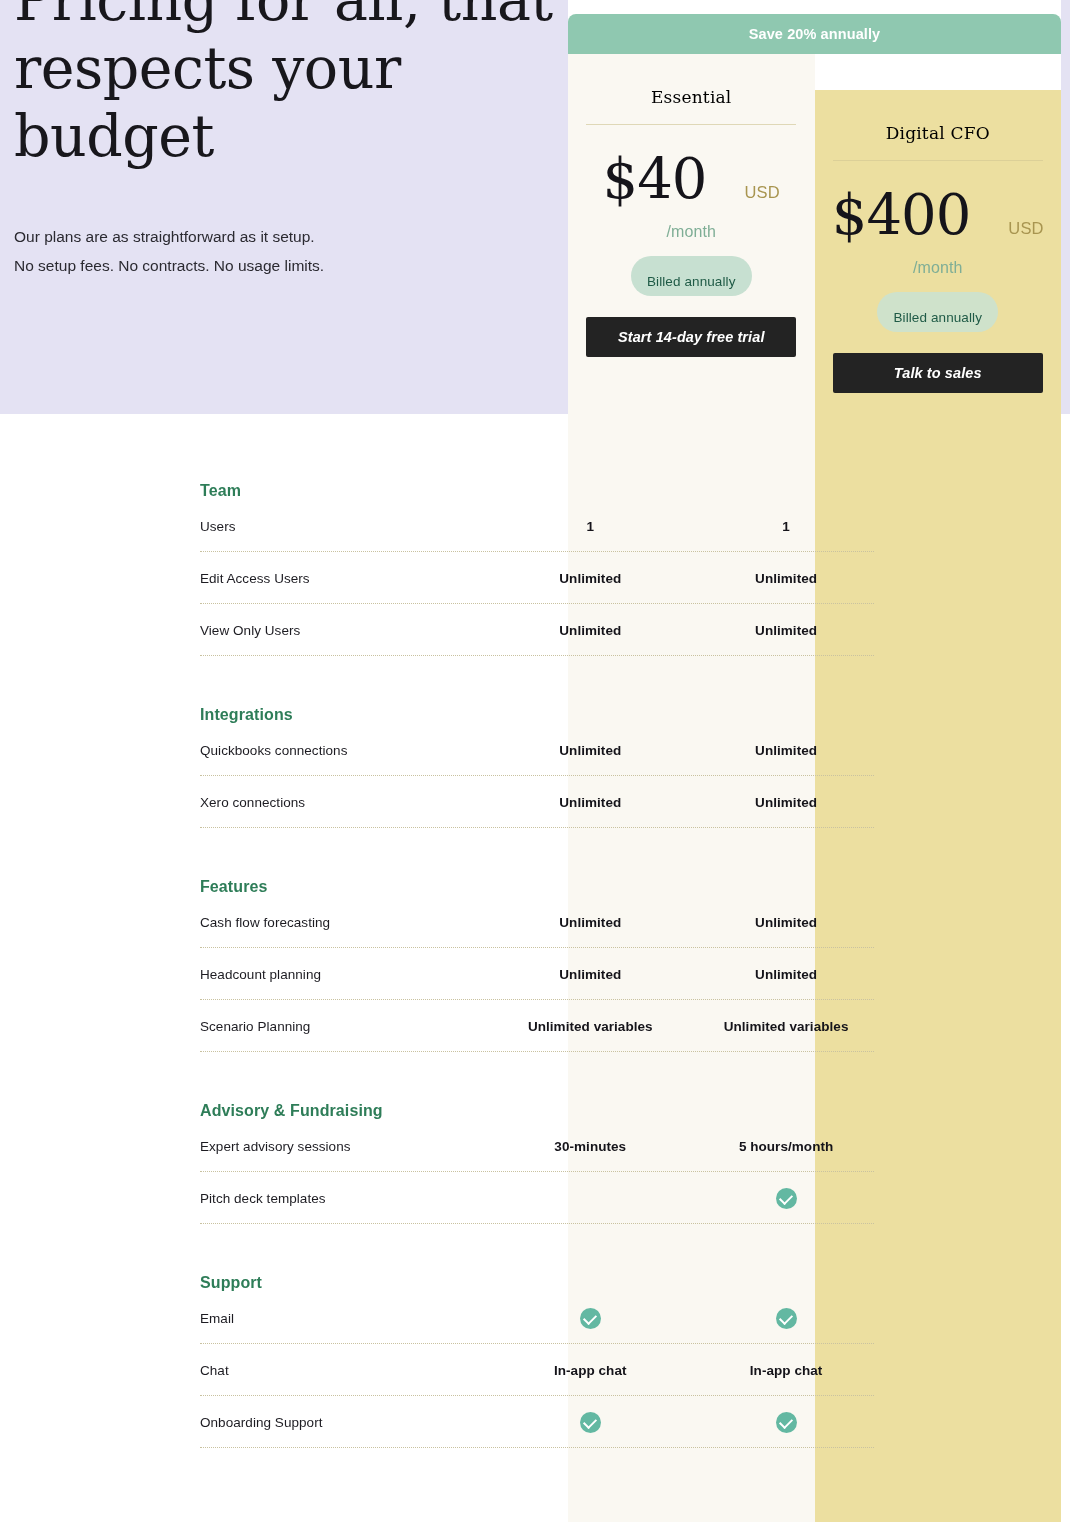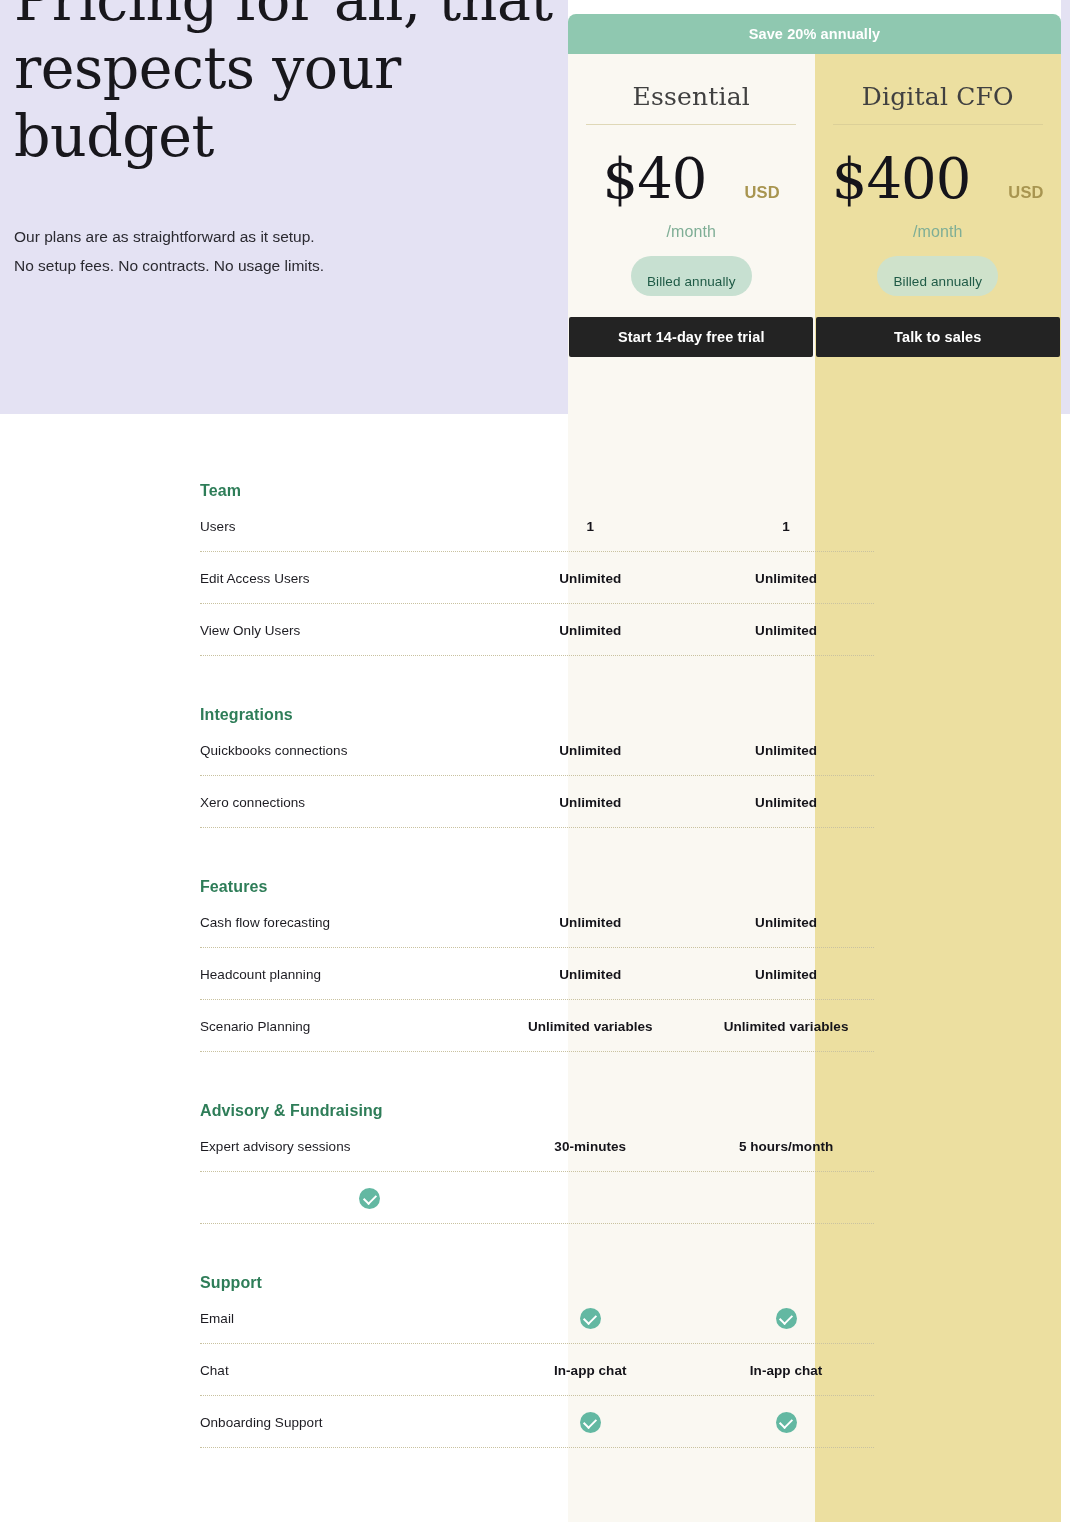--- a/index.html
+++ b/index.html
@@ -87,27 +87,27 @@
   .plans {
     display: flex;
     height: 360px;
   }
   .plan {
     width: 246.5px;
     padding-top: 22px;
     text-align: center;
   }
   .plan.essential { background: #faf8f2; }
-  .plan.cfo       { background: #ecdfa0; }
+  .plan.cfo       { background: #ecdfa0; margin-top: 36px; }
 
   .plan-name {
     font-family: "DejaVu Serif", "Liberation Serif", serif;
-    font-size: 25px;
+    font-size: 17px;
     font-weight: 400;
-    color: #404040;
+    color: #000000;
     letter-spacing: 0.2px;
     height: 42px;
     line-height: 42px;
   }
   .plan-rule {
     width: 210px;
     height: 1px;
     margin: 6px auto 0;
     background: #dfd8b7;
   }
@@ -123,21 +123,21 @@
   .price {
     font-family: "DejaVu Serif", "Liberation Serif", serif;
     font-size: 56px;
     font-weight: 400;
     color: #15141a;
     line-height: 1;
     letter-spacing: -1px;
   }
   .currency {
     font-size: 16.5px;
-    font-weight: 700;
+    font-weight: 400;
     color: #a89550;
     margin-left: 2px;
     letter-spacing: 0.2px;
     text-align: right;
   }
   .per-month {
     margin-top: 16px;
     font-size: 16px;
     color: #7fae96;
     letter-spacing: 0.1px;
@@ -150,31 +150,32 @@
     background: #c7e0d1;
     color: #1f5a46;
     font-size: 13.5px;
     letter-spacing: 0.1px;
   }
   .plan.cfo .billed-badge { background: #cfe2cb; }
 
   .cta {
     display: block;
     margin: 21px auto 0;
-    width: 244px;
+    width: 210px;
     height: 40px;
     background: #232323;
     color: #ffffff;
     font-size: 14.5px;
     font-weight: 700;
     border: none;
     border-radius: 2px;
     cursor: pointer;
     letter-spacing: 0.1px;
     font-family: "Liberation Sans", sans-serif;
+    font-style: italic;
   }
 
   
   .stripe {
     position: absolute;
     top: 414px;
     width: 246.5px;
     height: 1108px;
   }
   .stripe.essential { left: 568px;   background: #faf8f2; }
@@ -360,20 +361,21 @@
       </div>
       <div class="section" style="padding-top: 50px;">
         <div class="section-head">Advisory &amp; Fundraising</div>
         <div class="row">
           <div class="row-label">Expert advisory sessions</div>
           <div class="row-val">30-minutes</div>
           <div class="row-val">5 hours/month</div>
           <div class="row-sep"></div>
         </div>
         <div class="row">
+          <div class="row-label">Pitch deck templates</div>
           <div class="row-val"><span class="blank"></span></div>
           <div class="row-val"><span class="check"></span></div>
           <div class="row-sep"></div>
         </div>
       </div>
       <div class="section" style="padding-top: 50px;">
         <div class="section-head">Support</div>
         <div class="row">
           <div class="row-label">Email</div>
           <div class="row-val"><span class="check"></span></div>

